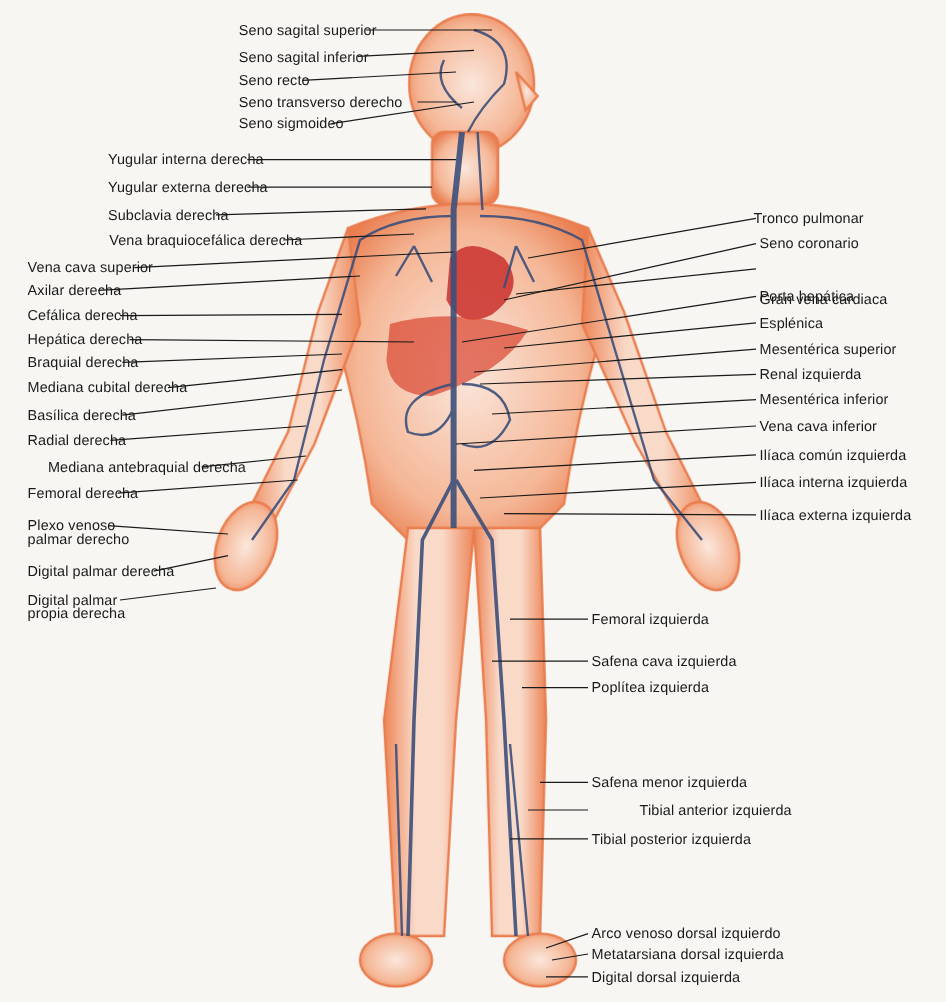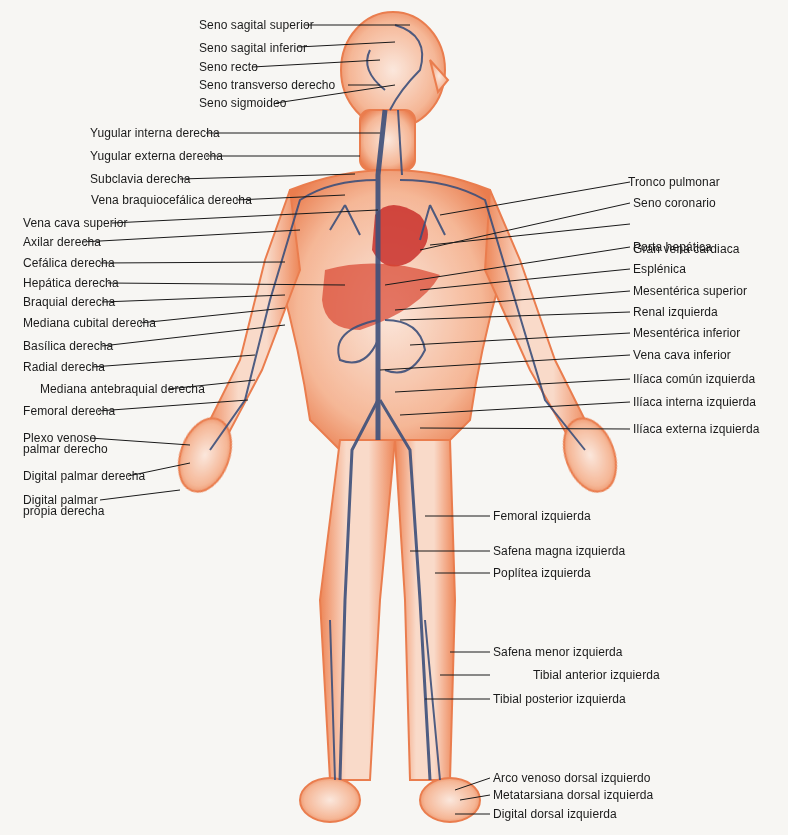--- a/index.html
+++ b/index.html
@@ -151,21 +151,21 @@
       <div class="lbl" style="left: 633px; top: 242px;">Porta hepática</div>
       <div class="lbl" style="left: 633px; top: 264px;">Esplénica</div>
       <div class="lbl" style="left: 633px; top: 286px;">Mesentérica superior</div>
       <div class="lbl" style="left: 633px; top: 307px;">Renal izquierda</div>
       <div class="lbl" style="left: 633px; top: 328px;">Mesentérica inferior</div>
       <div class="lbl" style="left: 633px; top: 350px;">Vena cava inferior</div>
       <div class="lbl" style="left: 633px; top: 374px;">Ilíaca común izquierda</div>
       <div class="lbl" style="left: 633px; top: 397px;">Ilíaca interna izquierda</div>
       <div class="lbl" style="left: 633px; top: 424px;">Ilíaca externa izquierda</div>
       <div class="lbl" style="left: 493px; top: 511px;">Femoral izquierda</div>
-      <div class="lbl" style="left: 493px; top: 546px;">Safena magna izquierda</div>
+      <div class="lbl" style="left: 493px; top: 546px;">Safena cava izquierda</div>
       <div class="lbl" style="left: 493px; top: 568px;">Poplítea izquierda</div>
       <div class="lbl" style="left: 493px; top: 647px;">Safena menor izquierda</div>
       <div class="lbl" style="left: 493px; top: 670px; margin-left: 40px;">Tibial anterior izquierda</div>
       <div class="lbl" style="left: 493px; top: 694px;">Tibial posterior izquierda</div>
       <div class="lbl" style="left: 493px; top: 773px;">Arco venoso dorsal izquierdo</div>
       <div class="lbl" style="left: 493px; top: 790px;">Metatarsiana dorsal izquierda</div>
       <div class="lbl" style="left: 493px; top: 809px;">Digital dorsal izquierda</div>
     </div>
 </div>
 

